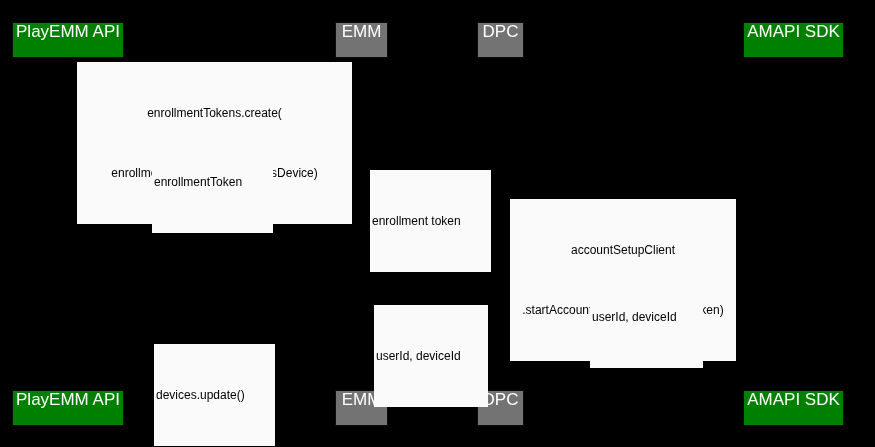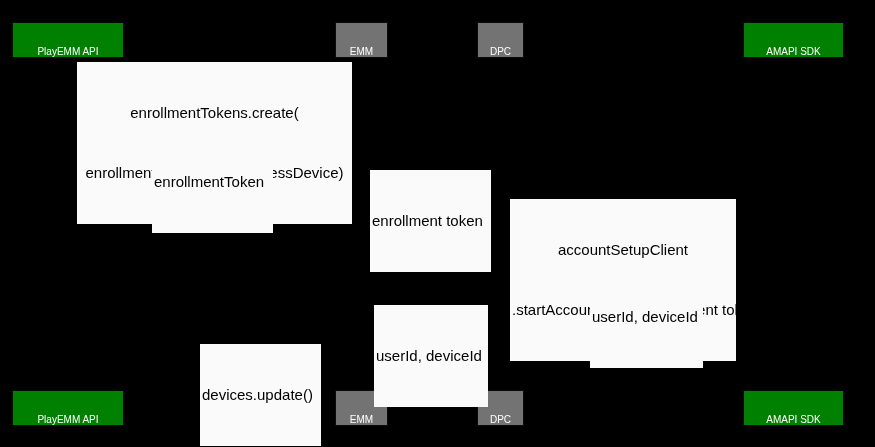--- a/index.html
+++ b/index.html
@@ -15,24 +15,24 @@
     background: #000000;
     overflow: hidden;
     font-family: "Liberation Sans", sans-serif;
   }
 
   
   .participant {
     position: absolute;
     box-sizing: border-box;
     display: flex;
-    align-items: flex-end;
+    align-items: flex-start;
     justify-content: center;
     color: #ffffff;
-    font-size: 10px;
+    font-size: 17px;
     line-height: 1;
     white-space: nowrap;
     letter-spacing: 0px;
     border: 1px solid rgba(0,0,0,0.9);
   }
   .participant.green { background: #008000; }
   .participant.blue  { background: #737373; }
 
   
   .lifeline {
@@ -58,21 +58,21 @@
   }
   .arrow-head.right { border-left: 8px solid #000000; }
   .arrow-head.left  { border-right: 8px solid #000000; }
 
   
   .msg {
     position: absolute;
     box-sizing: border-box;
     background: #fafafa;
     color: #000000;
-    font-size: 15px;
+    font-size: 12px;
     line-height: 20px;
     padding: 1px 2px;
     white-space: pre;
     text-align: center;
   }
   .msg.left-align { text-align: left; }
 </style>
 </head>
 <body>
 
@@ -149,17 +149,17 @@
   </div>
 
   <div class="msg left-align" style="left:590px; top:266px; width:113px;">
     <div>userId, deviceId</div>
   </div>
 
   <div class="msg left-align" style="left:374px; top:305px; width:114px;">
     <div>userId, deviceId</div>
   </div>
 
-  <div class="msg left-align" style="left:154px; top:344px; width:121px;margin-left:46px;">
+  <div class="msg left-align" style="left:154px; top:344px; width:121px;">
     <div>devices.update()</div>
   </div>
 
 </div>
 
 </body></html>

